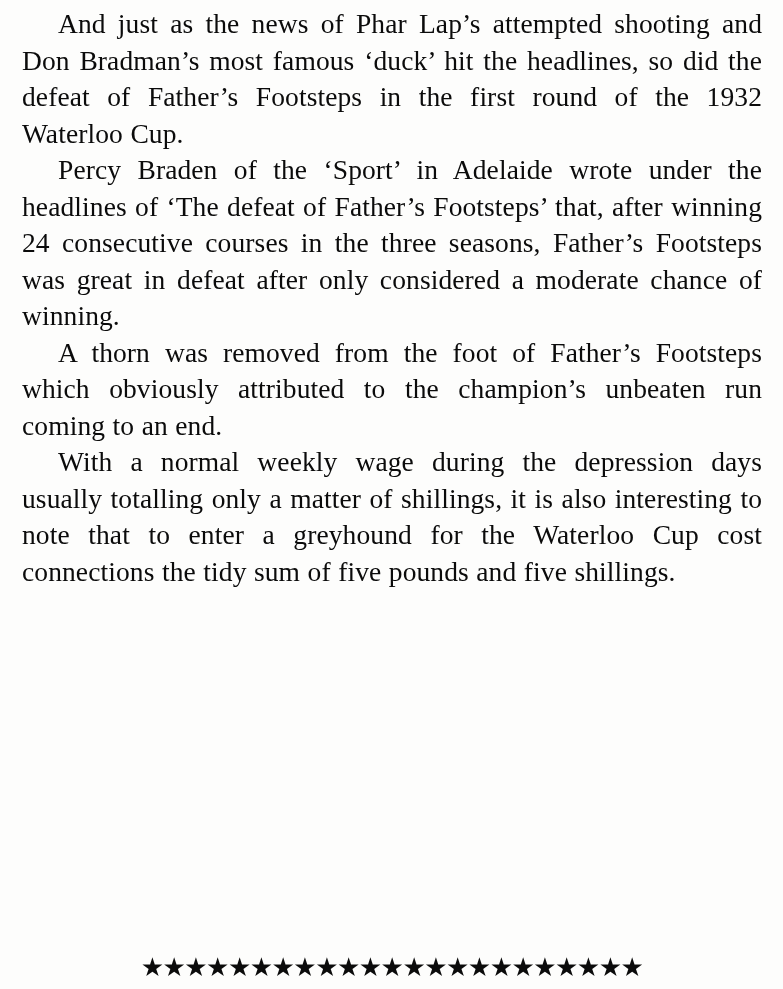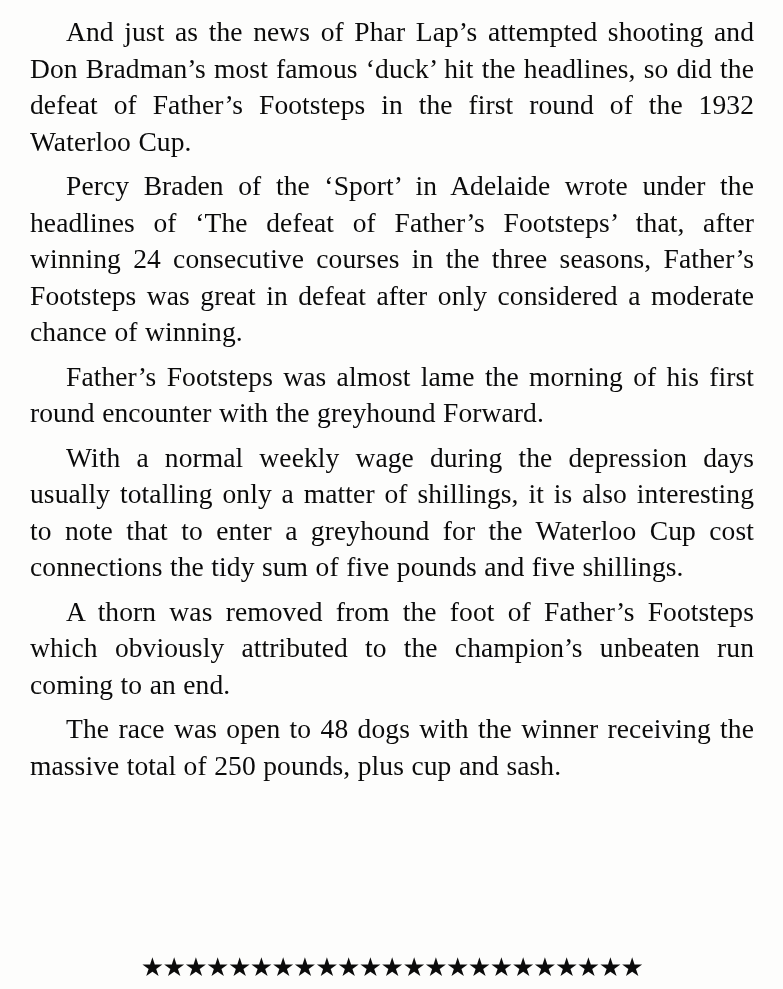--- a/index.html
+++ b/index.html
@@ -14,21 +14,21 @@
     background: #fdfdfc;
     overflow: hidden;
   }
   .column {
     position: absolute;
     left: 22px;
     top: 6px;
     width: 740px;
   }
   p.para {
-    margin: 8px;
+    margin: 0;
     padding: 0;
     font-family: "Liberation Serif", "DejaVu Serif", serif;
     font-size: 27.5px;
     line-height: 36.5px;
     color: #0b0b0b;
     text-align: justify;
     text-indent: 36px;
     letter-spacing: 0.1px;
     word-spacing: 0.5px;
     -webkit-font-smoothing: antialiased;
@@ -50,19 +50,17 @@
     white-space: nowrap;
   }
 </style>
 </head>
 <body>
 
 <div id="page">
   <div class="column">
     <p class="para">And just as the news of Phar Lap’s attempted shooting and Don Bradman’s most famous ‘duck’ hit the headlines, so did the defeat of Father’s Footsteps in the first round of the 1932 Waterloo Cup.</p>
     <p class="para">Percy Braden of the ‘Sport’ in Adelaide wrote under the headlines of ‘The defeat of Father’s Footsteps’ that, after winning 24 consecutive courses in the three seasons, Father’s Footsteps was great in defeat after only considered a moderate chance of winning.</p>
-    <p class="para">Father’s Footsteps was almost lame the morning of his first round encounter with the greyhound Forward.</p>
+    <p class="para">A thorn was removed from the foot of Father’s Footsteps which obviously attributed to the champion’s unbeaten run coming to an end.</p>
     <p class="para">With a normal weekly wage during the depression days usually totalling only a matter of shillings, it is also interesting to note that to enter a greyhound for the Waterloo Cup cost connections the tidy sum of five pounds and five shillings.</p>
-    <p class="para">A thorn was removed from the foot of Father’s Footsteps which obviously attributed to the champion’s unbeaten run coming to an end.</p>
-    <p class="para">The race was open to 48 dogs with the winner receiving the massive total of 250 pounds, plus cup and sash.</p>
   </div>
   <div class="stars">★★★★★★★★★★★★★★★★★★★★★★★</div>
 </div>
 
 </body></html>

